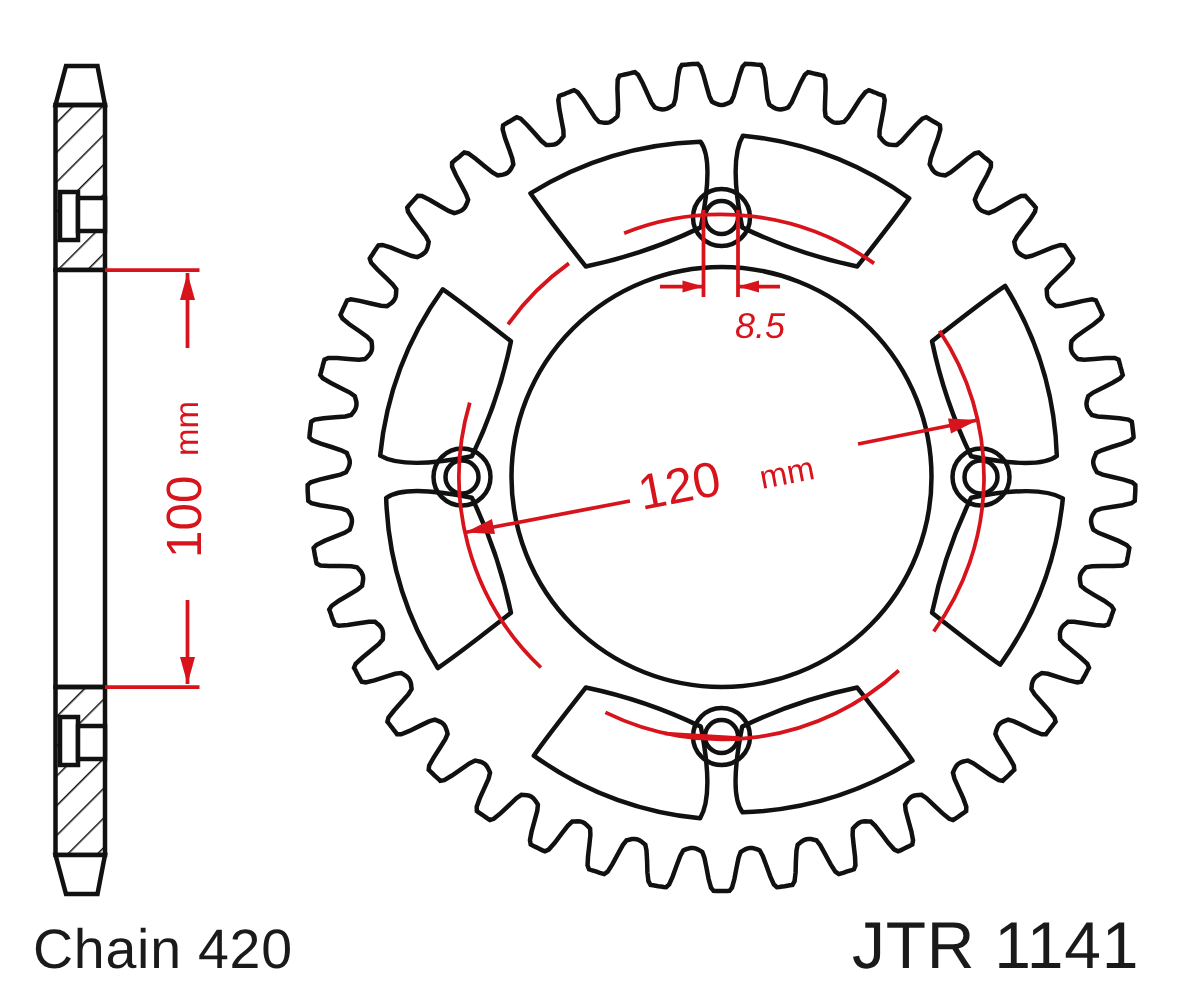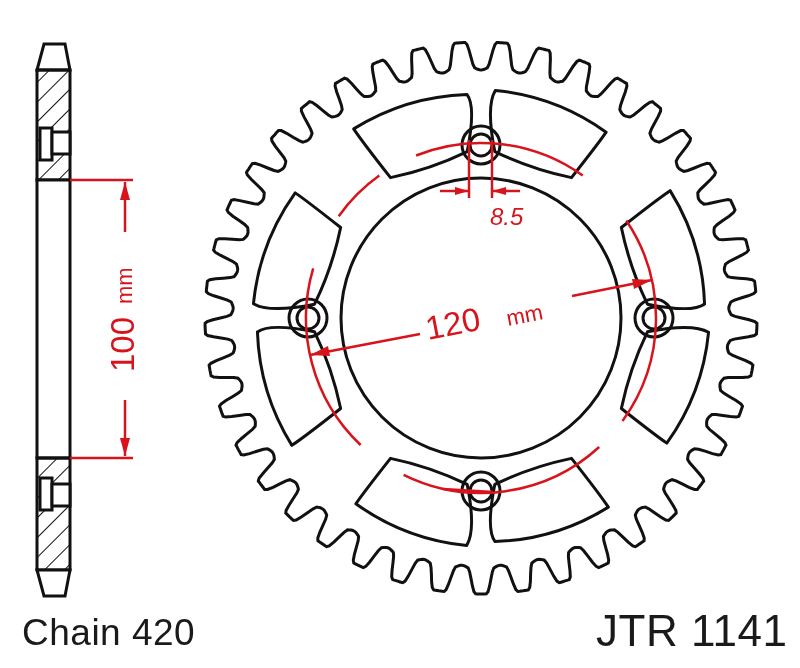--- a/index.html
+++ b/index.html
@@ -7,21 +7,21 @@
     #canvas { position: absolute; left: 0; top: 0; width: 800px; height: 668px; }
     .label-black {
       position: absolute;
       font-family: "Liberation Sans", sans-serif;
       font-weight: normal;
       color: #1a1a1a;
       white-space: nowrap;
       letter-spacing: 0.5px;
     }
     #chain-label { left: 22px; top: 612px; font-size: 37px; }
-    #part-label { left: 596px; top: 606px; font-size: 44px; }
+    #part-label { left: 568px; top: 606px; font-size: 44px; }
     .svgtext-red { font-family: "Liberation Sans", sans-serif; fill: #d7141c; }
   </style>
 </head>
 <body>
 
 <svg id="canvas" viewBox="0 0 800 668" xmlns="http://www.w3.org/2000/svg">
   <defs>
     <pattern id="hatch" patternUnits="userSpaceOnUse" width="14" height="14" patternTransform="rotate(45)">
       <line x1="0" y1="0" x2="0" y2="14" stroke="#111" stroke-width="2"></line>
     </pattern>

